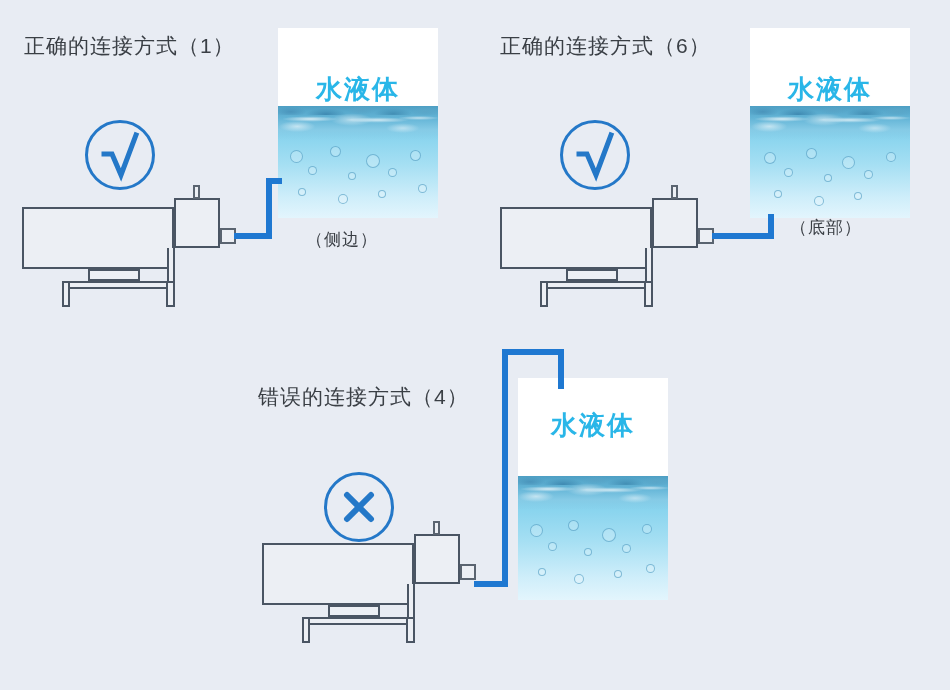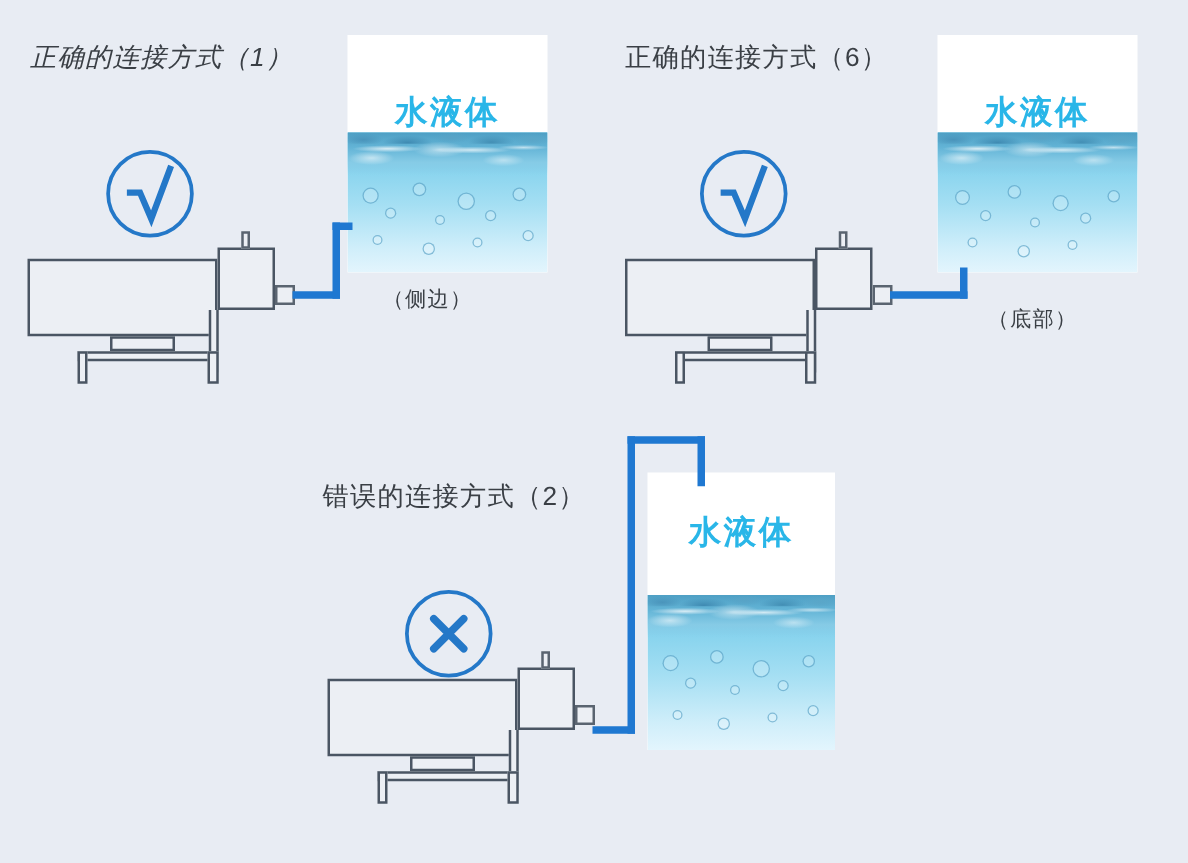--- a/index.html
+++ b/index.html
@@ -118,21 +118,21 @@
   }
 
   
   .pipe{position:absolute;background:#1f78d1;}
 </style>
 </head>
 <body>
 
 <div class="panel">
 
-  <div class="title" style="left:24px;top:32px;font-style:italic;">正确的连接方式（1）</div>
+  <div class="title" style="left:24px;top:32px;">正确的连接方式（1）</div>
 
   <div class="mark" style="left:85px;top:120px;width:70px;height:70px;">
     <svg width="64" height="64" viewBox="0 0 64 64">
       <path d="M16 31 L24 31 L33 52 L48 12" fill="none" stroke="#2478c8" stroke-width="5" stroke-linecap="square" stroke-linejoin="miter"></path>
     </svg>
   </div>
 
   <div class="tank" style="left:278px;top:28px;width:160px;height:190px;">
     <div class="label" style="top:44px;">水液体</div>
     <div class="water" style="height:112px;">
@@ -194,41 +194,41 @@
         <div class="bub" style="left:92px;top:50px;width:11px;height:11px;"></div>
         <div class="bub" style="left:114px;top:64px;width:7px;height:7px;"></div>
         <div class="bub" style="left:136px;top:46px;width:8px;height:8px;"></div>
         <div class="bub" style="left:24px;top:84px;width:6px;height:6px;"></div>
         <div class="bub" style="left:64px;top:90px;width:8px;height:8px;"></div>
         <div class="bub" style="left:104px;top:86px;width:6px;height:6px;"></div>
       </div>
     </div>
   </div>
 
-  <div class="caption" style="left:790px;top:244px;">（底部）</div>
+  <div class="caption" style="left:790px;top:216px;">（底部）</div>
 
   <div class="pump" style="left:478px;top:0;width:300px;height:320px;">
     <div class="body" style="left:22px;top:207px;width:152px;height:62px;"></div>
     <div class="foot" style="left:88px;top:269px;width:52px;height:12px;"></div>
     <div class="head" style="left:174px;top:198px;width:46px;height:50px;"></div>
     <div class="riser" style="left:193px;top:185px;width:7px;height:14px;"></div>
     <div class="outlet" style="left:220px;top:228px;width:16px;height:16px;"></div>
     <div class="post" style="left:167px;top:248px;width:8px;height:50px;"></div>
     <div class="beam" style="left:62px;top:281px;width:112px;height:8px;"></div>
     <div class="leg" style="left:62px;top:281px;width:8px;height:26px;"></div>
     <div class="leg" style="left:166px;top:281px;width:9px;height:26px;"></div>
   </div>
 
   <div class="pipe" style="left:712px;top:233px;width:62px;height:6px;"></div>
   <div class="pipe" style="left:768px;top:214px;width:6px;height:25px;"></div>
 </div>
 
 <div class="panel">
 
-  <div class="title" style="left:258px;top:383px;">错误的连接方式（2）</div>
+  <div class="title" style="left:258px;top:383px;">错误的连接方式（4）</div>
 
   <div class="mark" style="left:324px;top:472px;width:70px;height:70px;">
     <svg width="64" height="64" viewBox="0 0 64 64">
       <path d="M20 20 L44 44 M44 20 L20 44" fill="none" stroke="#2478c8" stroke-width="6" stroke-linecap="round"></path>
     </svg>
   </div>
 
   <div class="tank" style="left:518px;top:378px;width:150px;height:222px;">
     <div class="label" style="top:30px;">水液体</div>
     <div class="water" style="height:124px;">

